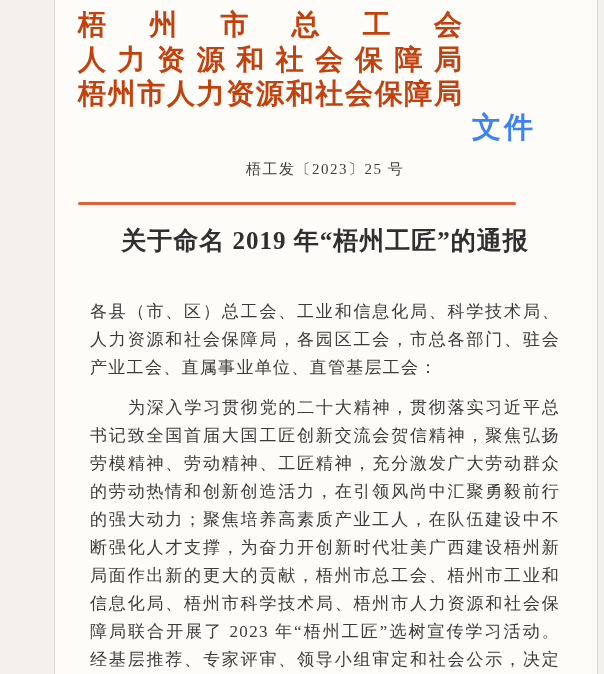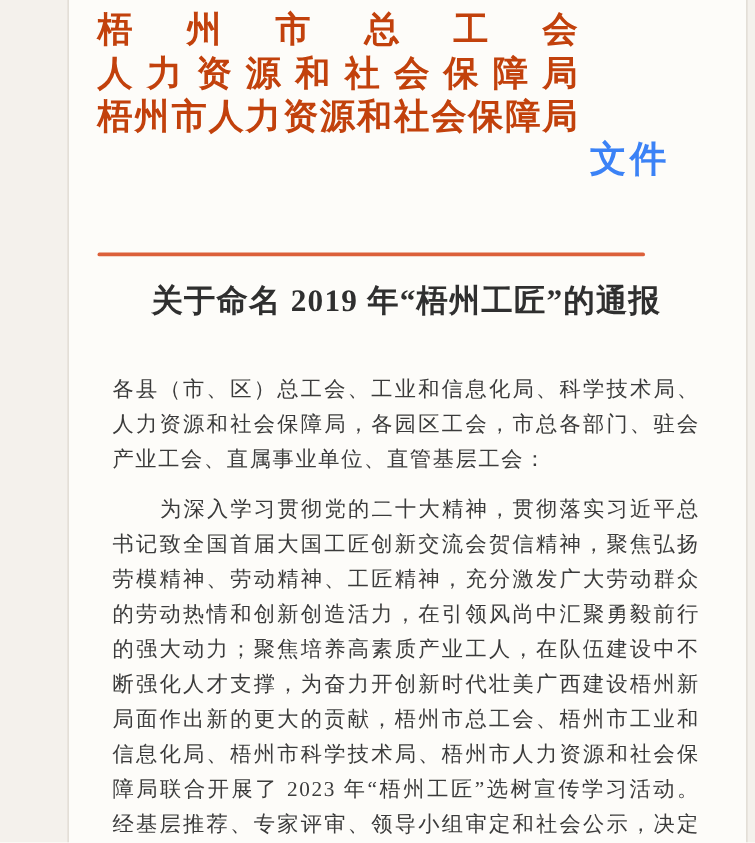--- a/index.html
+++ b/index.html
@@ -98,20 +98,21 @@
 <div class="page-content">
 
   <div class="agency-list">
     <div class="agency-line">梧州市总工会</div>
     <div class="agency-line">人力资源和社会保障局</div>
     <div class="agency-line">梧州市人力资源和社会保障局</div>
   </div>
 
   <div class="doc-type-label">文件</div>
 
+  <div class="doc-number">梧工发〔2023〕25 号</div>
 
   <div class="red-divider"></div>
 
   <div class="document-title">关于命名 2019 年“梧州工匠”的通报</div>
 
   <div class="document-body">
     <p>各县（市、区）总工会、工业和信息化局、科学技术局、人力资源和社会保障局，各园区工会，市总各部门、驻会产业工会、直属事业单位、直管基层工会：</p>
     <p class="para-indent">为深入学习贯彻党的二十大精神，贯彻落实习近平总书记致全国首届大国工匠创新交流会贺信精神，聚焦弘扬劳模精神、劳动精神、工匠精神，充分激发广大劳动群众的劳动热情和创新创造活力，在引领风尚中汇聚勇毅前行的强大动力；聚焦培养高素质产业工人，在队伍建设中不断强化人才支撑，为奋力开创新时代壮美广西建设梧州新局面作出新的更大的贡献，梧州市总工会、梧州市工业和信息化局、梧州市科学技术局、梧州市人力资源和社会保障局联合开展了 2023 年“梧州工匠”选树宣传学习活动。经基层推荐、专家评审、领导小组审定和社会公示，决定命名闫茂华等 10 名同志为“梧州工匠”，现予以</p>
   </div>
 

